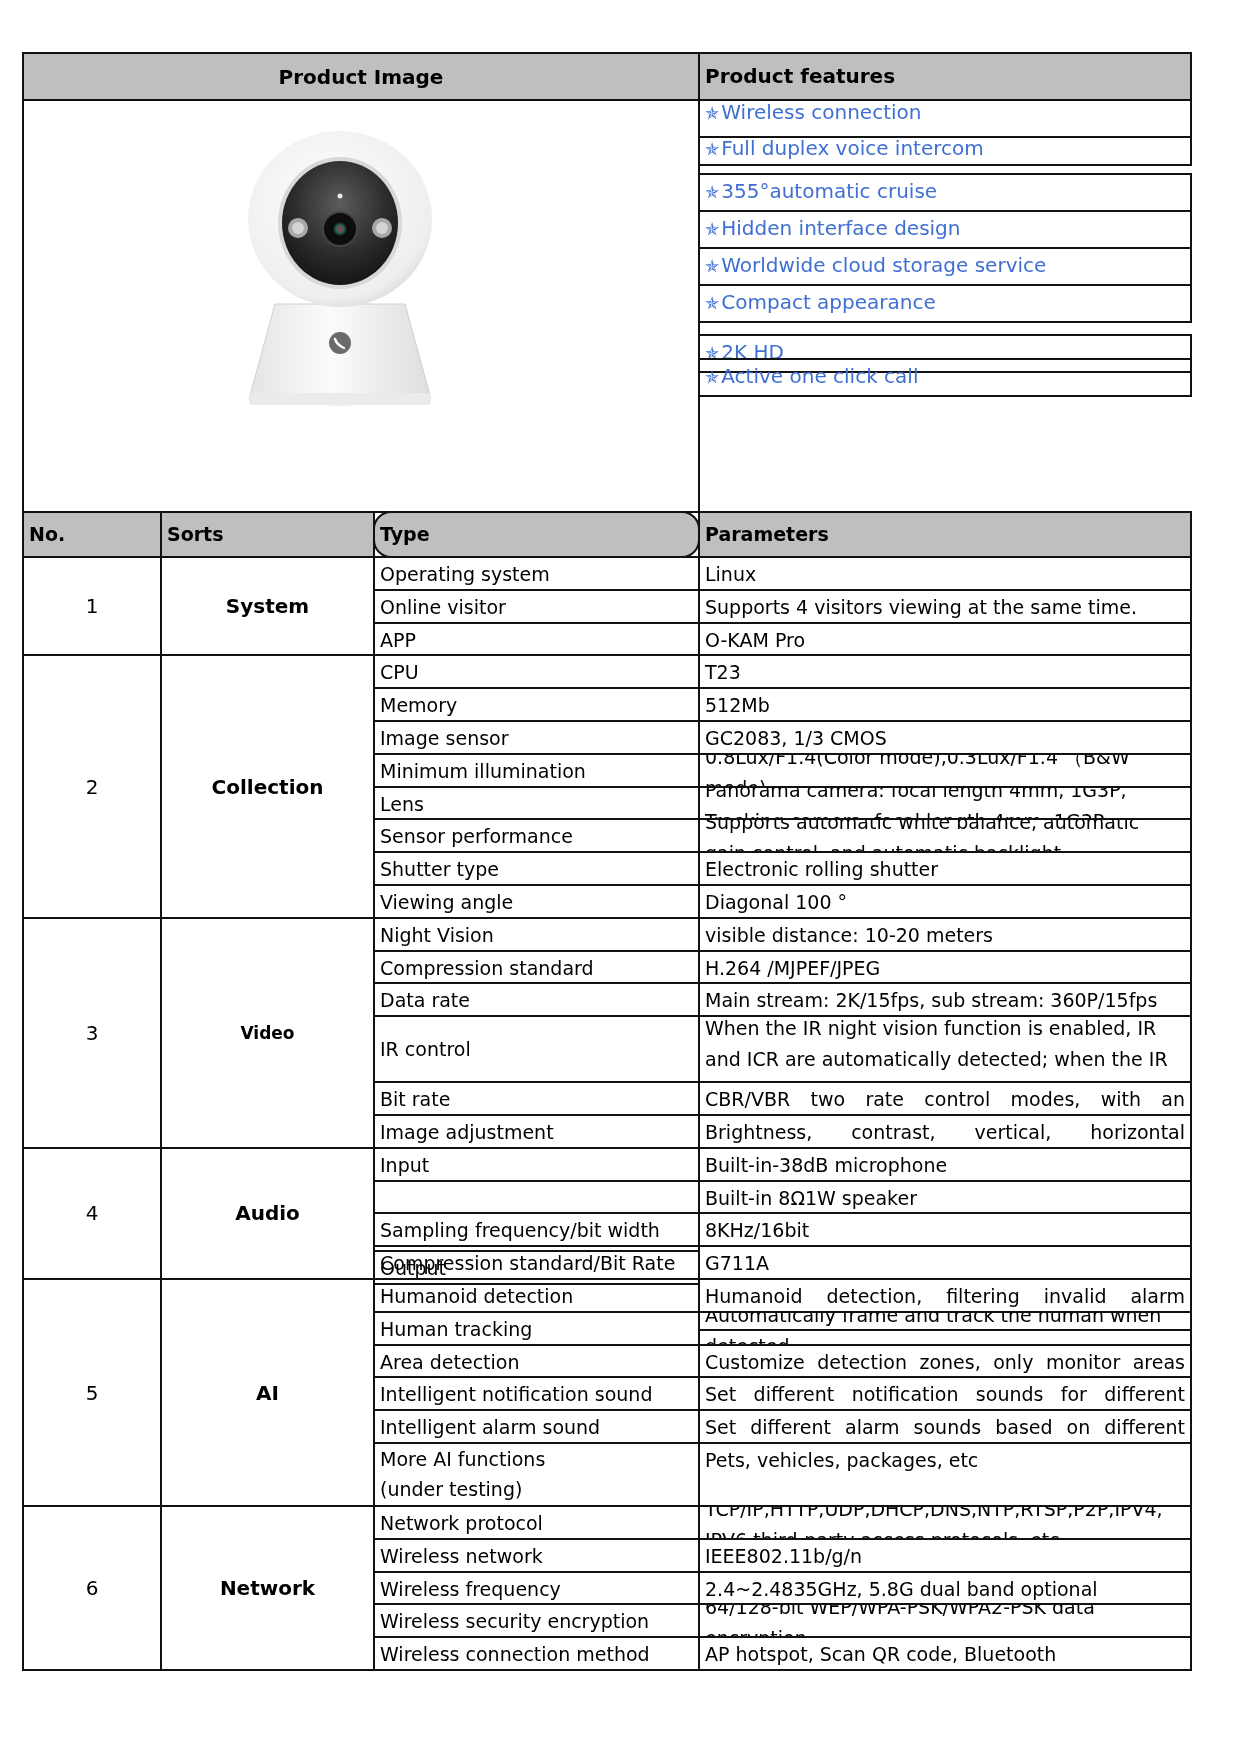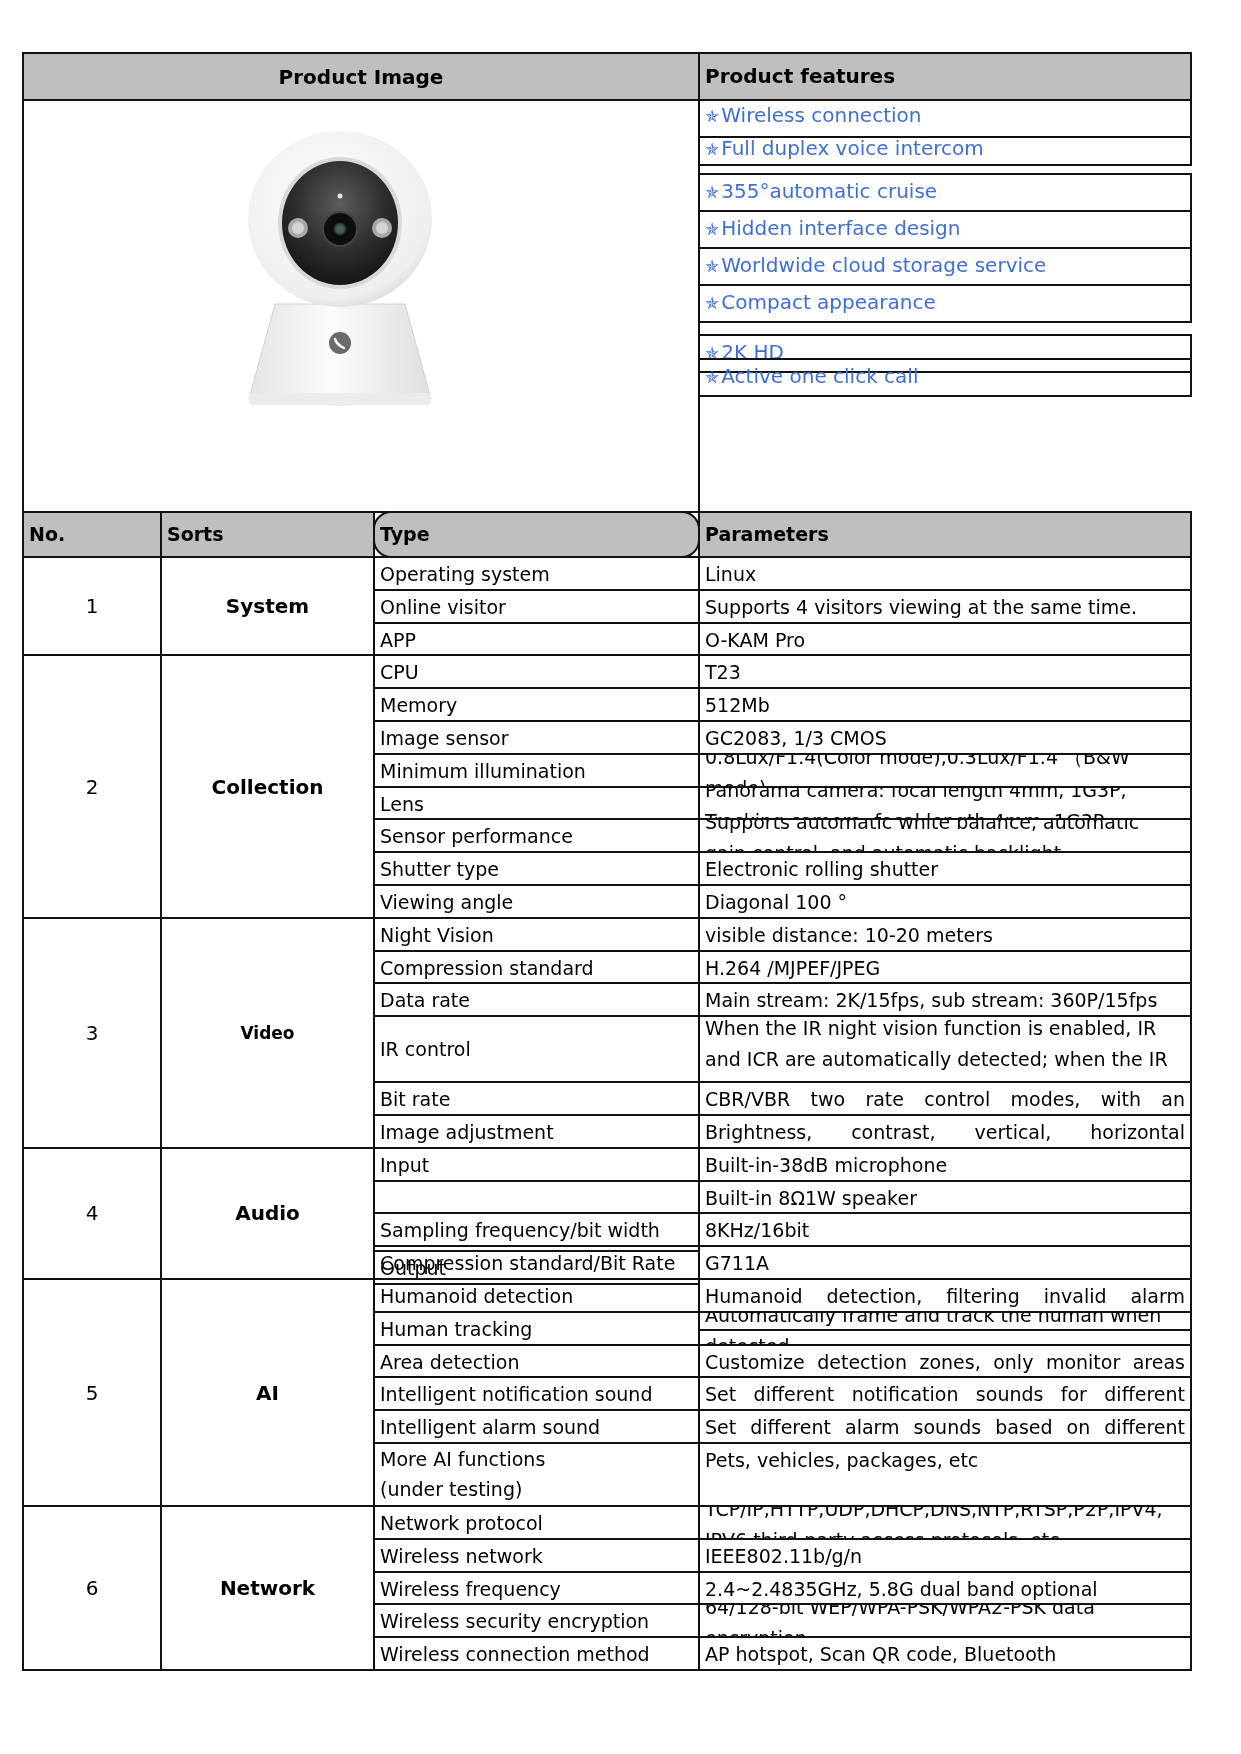--- a/index.html
+++ b/index.html
@@ -58,21 +58,21 @@
     <circle cx="137" cy="97" r="10" fill="#a8a8a8"></circle>
       <circle cx="137" cy="97" r="6" fill="#d4d4d4"></circle>
     <circle cx="95" cy="98" r="17" fill="#0d0d0d" stroke="#444" stroke-width="2"></circle>
     <circle cx="95" cy="98" r="9" fill="url(#lens)"></circle>
     <circle cx="95" cy="212" r="11" fill="#6a6a6a"></circle>
     <path d="M90 208 q2 6 9 9" stroke="#ffffff" stroke-width="2.4" fill="none" stroke-linecap="round"></path>
   </svg>
 </div>
 
 <div id="features" class="abs" style="left:698px;top:99px;width:494px;height:414px;">
-    <div class="abs b feat" style="left: 0px; top: 0px; width: 494px; height: 39px; line-height: 29px;"><span class="star">✯</span><span>Wireless connection</span></div>
+    <div class="abs b feat" style="left: 0px; top: 0px; width: 494px; height: 39px; line-height: 22px;"><span class="star">✯</span><span>Wireless connection</span></div>
     <div class="abs b feat" style="left: 0px; top: 37px; width: 494px; height: 30px; line-height: 21px;"><span class="star">✯</span><span>Full duplex voice intercom</span></div>
     <div class="abs b feat" style="left: 0px; top: 74px; width: 494px; height: 39px; line-height: 33px;"><span class="star">✯</span><span>355°automatic cruise</span></div>
     <div class="abs b feat" style="left: 0px; top: 111px; width: 494px; height: 39px; line-height: 33px;"><span class="star">✯</span><span>Hidden interface design</span></div>
     <div class="abs b feat" style="left: 0px; top: 148px; width: 494px; height: 39px; line-height: 33px;"><span class="star">✯</span><span>Worldwide cloud storage service</span></div>
     <div class="abs b feat" style="left: 0px; top: 185px; width: 494px; height: 39px; line-height: 33px;"><span class="star">✯</span><span>Compact appearance</span></div>
     <div class="abs b feat" style="left: 0px; top: 222px; width: 494px; height: 39px; line-height: 33px; margin-top: 13px;"><span class="star">✯</span><span>2K HD</span></div>
     <div class="abs b feat" style="left: 0px; top: 259px; width: 494px; height: 39px; line-height: 33px;"><span class="star">✯</span><span>Active one click call</span></div>
   </div>
 
 <div class="abs hdr b bold cell" style="left:22px;top:511px;width:140px;height:47px;line-height:43px;">No.</div>

